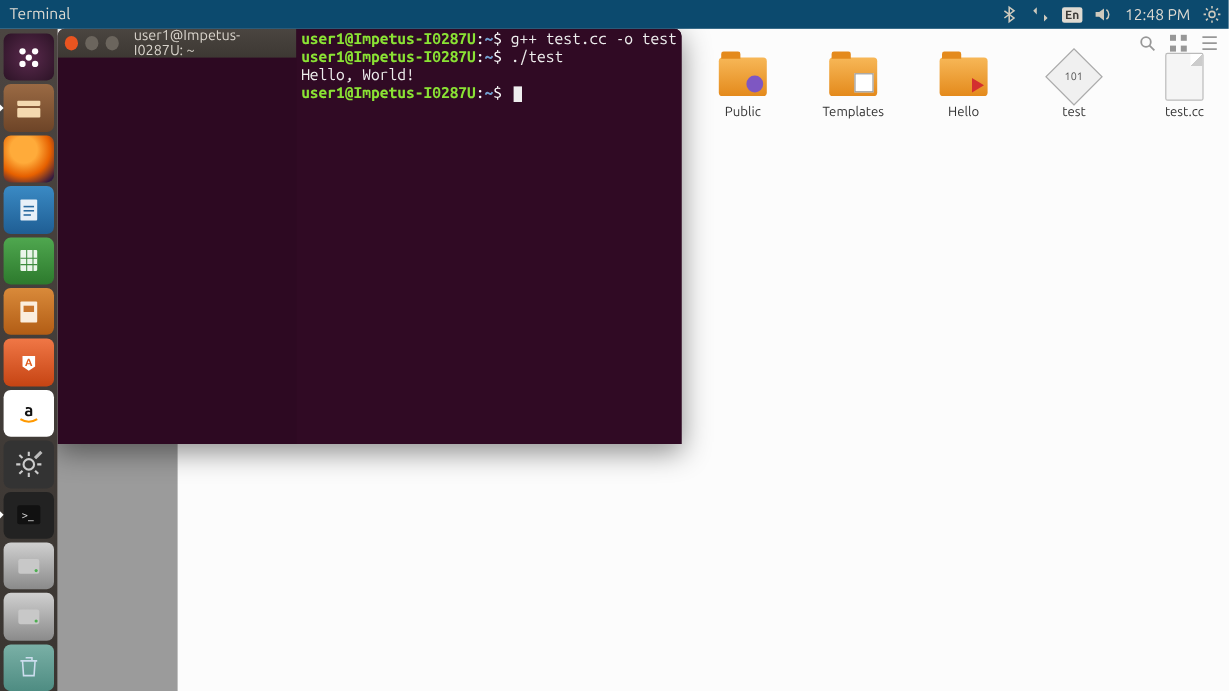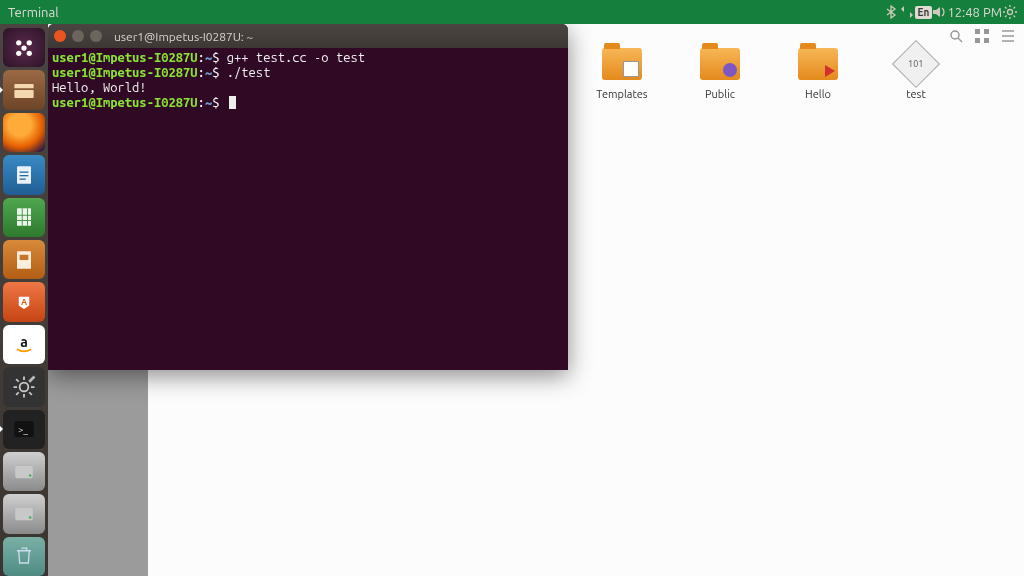--- a/index.html
+++ b/index.html
@@ -7,29 +7,29 @@
     width: 1024px; height: 576px;
     font-family: Ubuntu, "Segoe UI", sans-serif;
     background: #fff;
     overflow: hidden;
     position: relative;
   }
   
   .menubar {
     position: absolute; top:0; left:0; right:0;
     height: 24px;
-    background: #15803d;
+    background: #0c4a6e;
     color: #dfdbd2;
     display: flex; align-items: center;
     padding-left: 8px;
     font-size: 13px;
     z-index: 30;
   }
   .menubar .indicators {
-    margin-left: auto; display:flex; align-items:center; 
+    margin-left: auto; display:flex; align-items:flex-end; gap:10px;
     padding-right:6px;
   }
   .menubar .ind { width:16px; height:16px; display:flex;align-items:center;justify-content:center;}
   .lang-box {
     background:#dfdbd2; color:#3c3b37; font-size:10px; font-weight:bold;
     padding:1px 3px; border-radius:2px;
   }
   .time { font-size:13px; }
   
   .launcher {
@@ -97,21 +97,21 @@
     position:absolute; top:28px; right:8px; display:flex; gap:10px; z-index:6;
   }
   .fm-icons-right .tb{width:16px;height:16px;opacity:.6;}
   
   .term-window{
     position:absolute; top:24px; left:48px; width:520px; height:346px;
     background:#2d0922;
     border-radius:6px 6px 0 0;
     box-shadow:0 6px 24px rgba(0,0,0,.45);
     z-index:20;
-    display:flex; flex-direction:column;
+    display:flex; flex-direction:row;
     overflow:hidden;
   }
   .term-titlebar{
     height:24px; background:linear-gradient(#4a4540,#3d3833);
     display:flex; align-items:center; padding:0 6px; gap:6px;
     font-size:12px; color:#d9d4cc;
   }
   .tbtn{width:12px;height:12px;border-radius:50%;}
   .tbtn.close{background:#e95420;}
   .tbtn.min{background:#6b655d;}
@@ -267,43 +267,49 @@
   </div>
 </div>
 
 <div class="desktop-white"></div>
 
 <div class="desk-shadow" style="left:48px;top:370px;width:100px;height:206px;background:#9b9b9b;z-index:2"></div>
 
 <div class="desk-icons">
   <div class="dicon">
     <div class="pic">
+        <div class="folder badge-p"></div>
+      </div>
+    <div class="lbl">Public</div>
+  </div>
+  <div class="dicon">
+    <div class="pic">
         <div class="folder badge-t"></div>
       </div>
     <div class="lbl">Templates</div>
-  </div>
-  <div class="dicon">
-    <div class="pic">
-        <div class="folder badge-p"></div>
-      </div>
-    <div class="lbl">Public</div>
   </div>
   <div class="dicon">
     <div class="pic">
         <div class="folder badge-v"></div>
       </div>
     <div class="lbl">Hello</div>
   </div>
   <div class="dicon">
     <div class="pic">
         <div class="file-exec">
           <span>101</span>
         </div>
       </div>
     <div class="lbl">test</div>
+  </div>
+  <div class="dicon">
+    <div class="pic">
+        <div class="file-doc"></div>
+      </div>
+    <div class="lbl">test.cc</div>
   </div>
 </div>
 
 <div class="term-window">
   <div class="term-titlebar">
     <div class="tbtn close"></div>
     <div class="tbtn min"></div>
     <div class="tbtn max"></div>
     <span style="margin-left:6px">user1@Impetus-I0287U: ~</span>
   </div>

